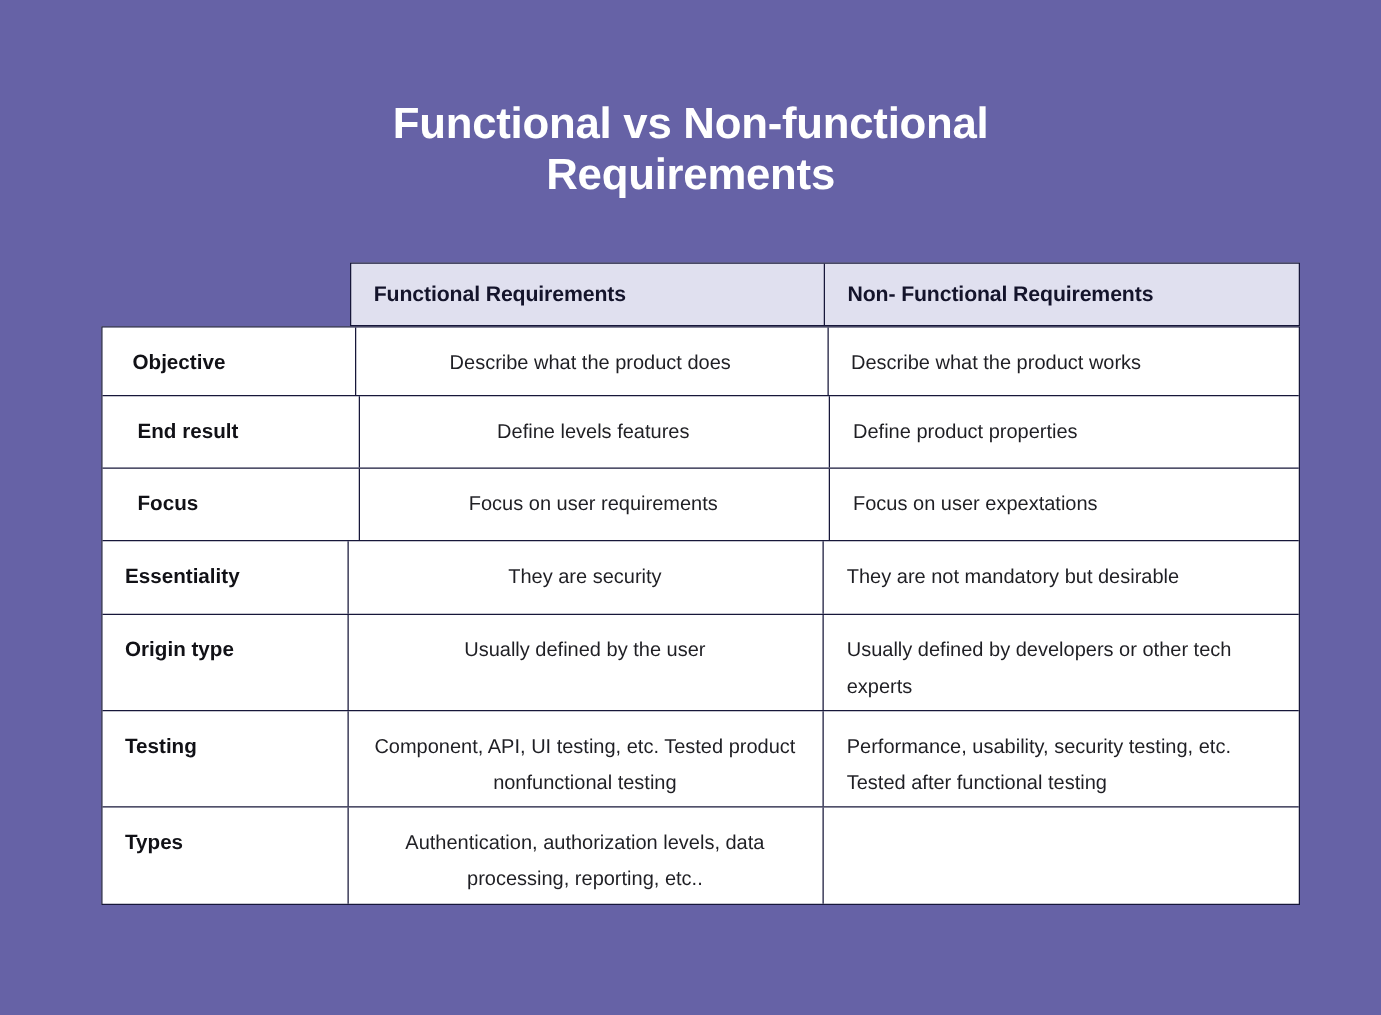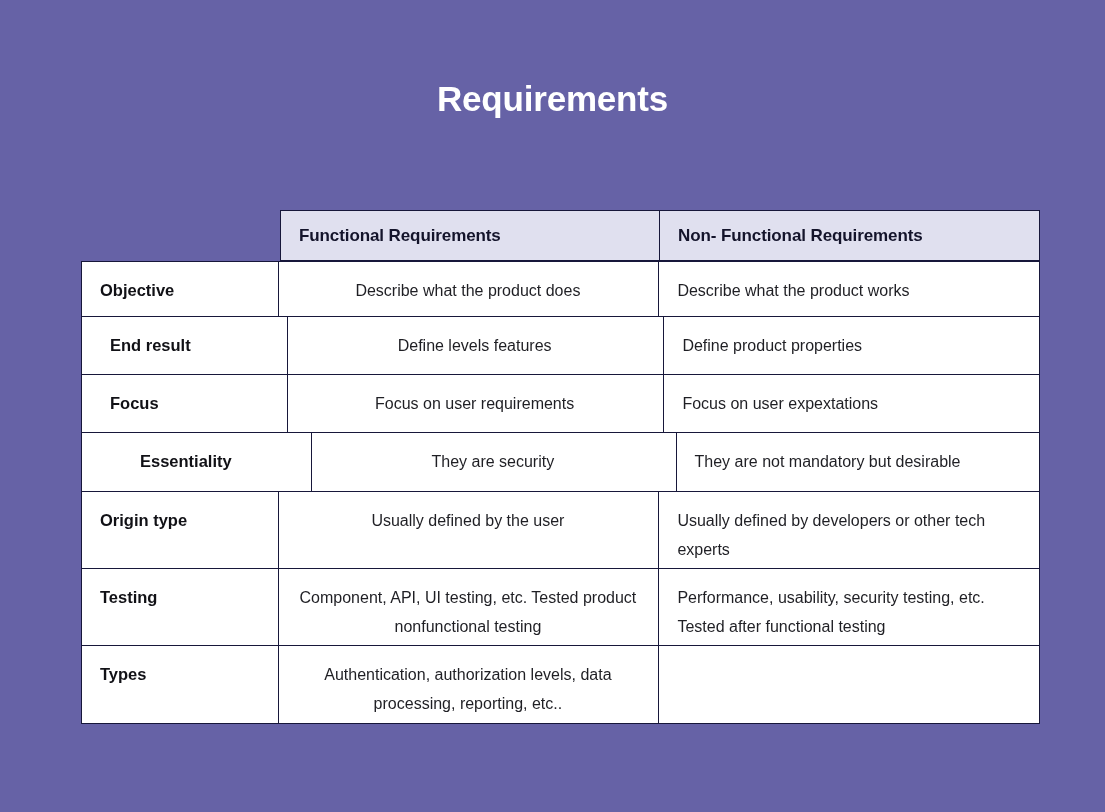--- a/index.html
+++ b/index.html
@@ -103,29 +103,30 @@
     font-size: 16.5px;
   }
   .cell.v1 {
     width: 380px;
     border-right: 1.1px solid #17173a;
     text-align: center;
   }
   .cell.v2 { width: 378px; }
 
   
-  .row.h55  { height: 55px;  }
+  .row.h55  { height: 55px; padding-left: 6px;  }
   .row.h58  { height: 58px; padding-left: 10px;  }
-  .row.h59  { height: 59px; padding-left: 40px;  }
+  .row.h59  { height: 59px;  }
   .row.h77  { height: 77px;  }
 </style>
 </head>
 <body>
 
 <div class="title">
+  <span class="line">Functional vs Non-functional</span>
   <span class="line">Requirements</span>
 </div>
 
 <div class="table-wrap">
 
   <div class="header-row">
     <div class="header-cell c2">
       <span>Functional Requirements</span>
     </div>
     <div class="header-cell c3">

